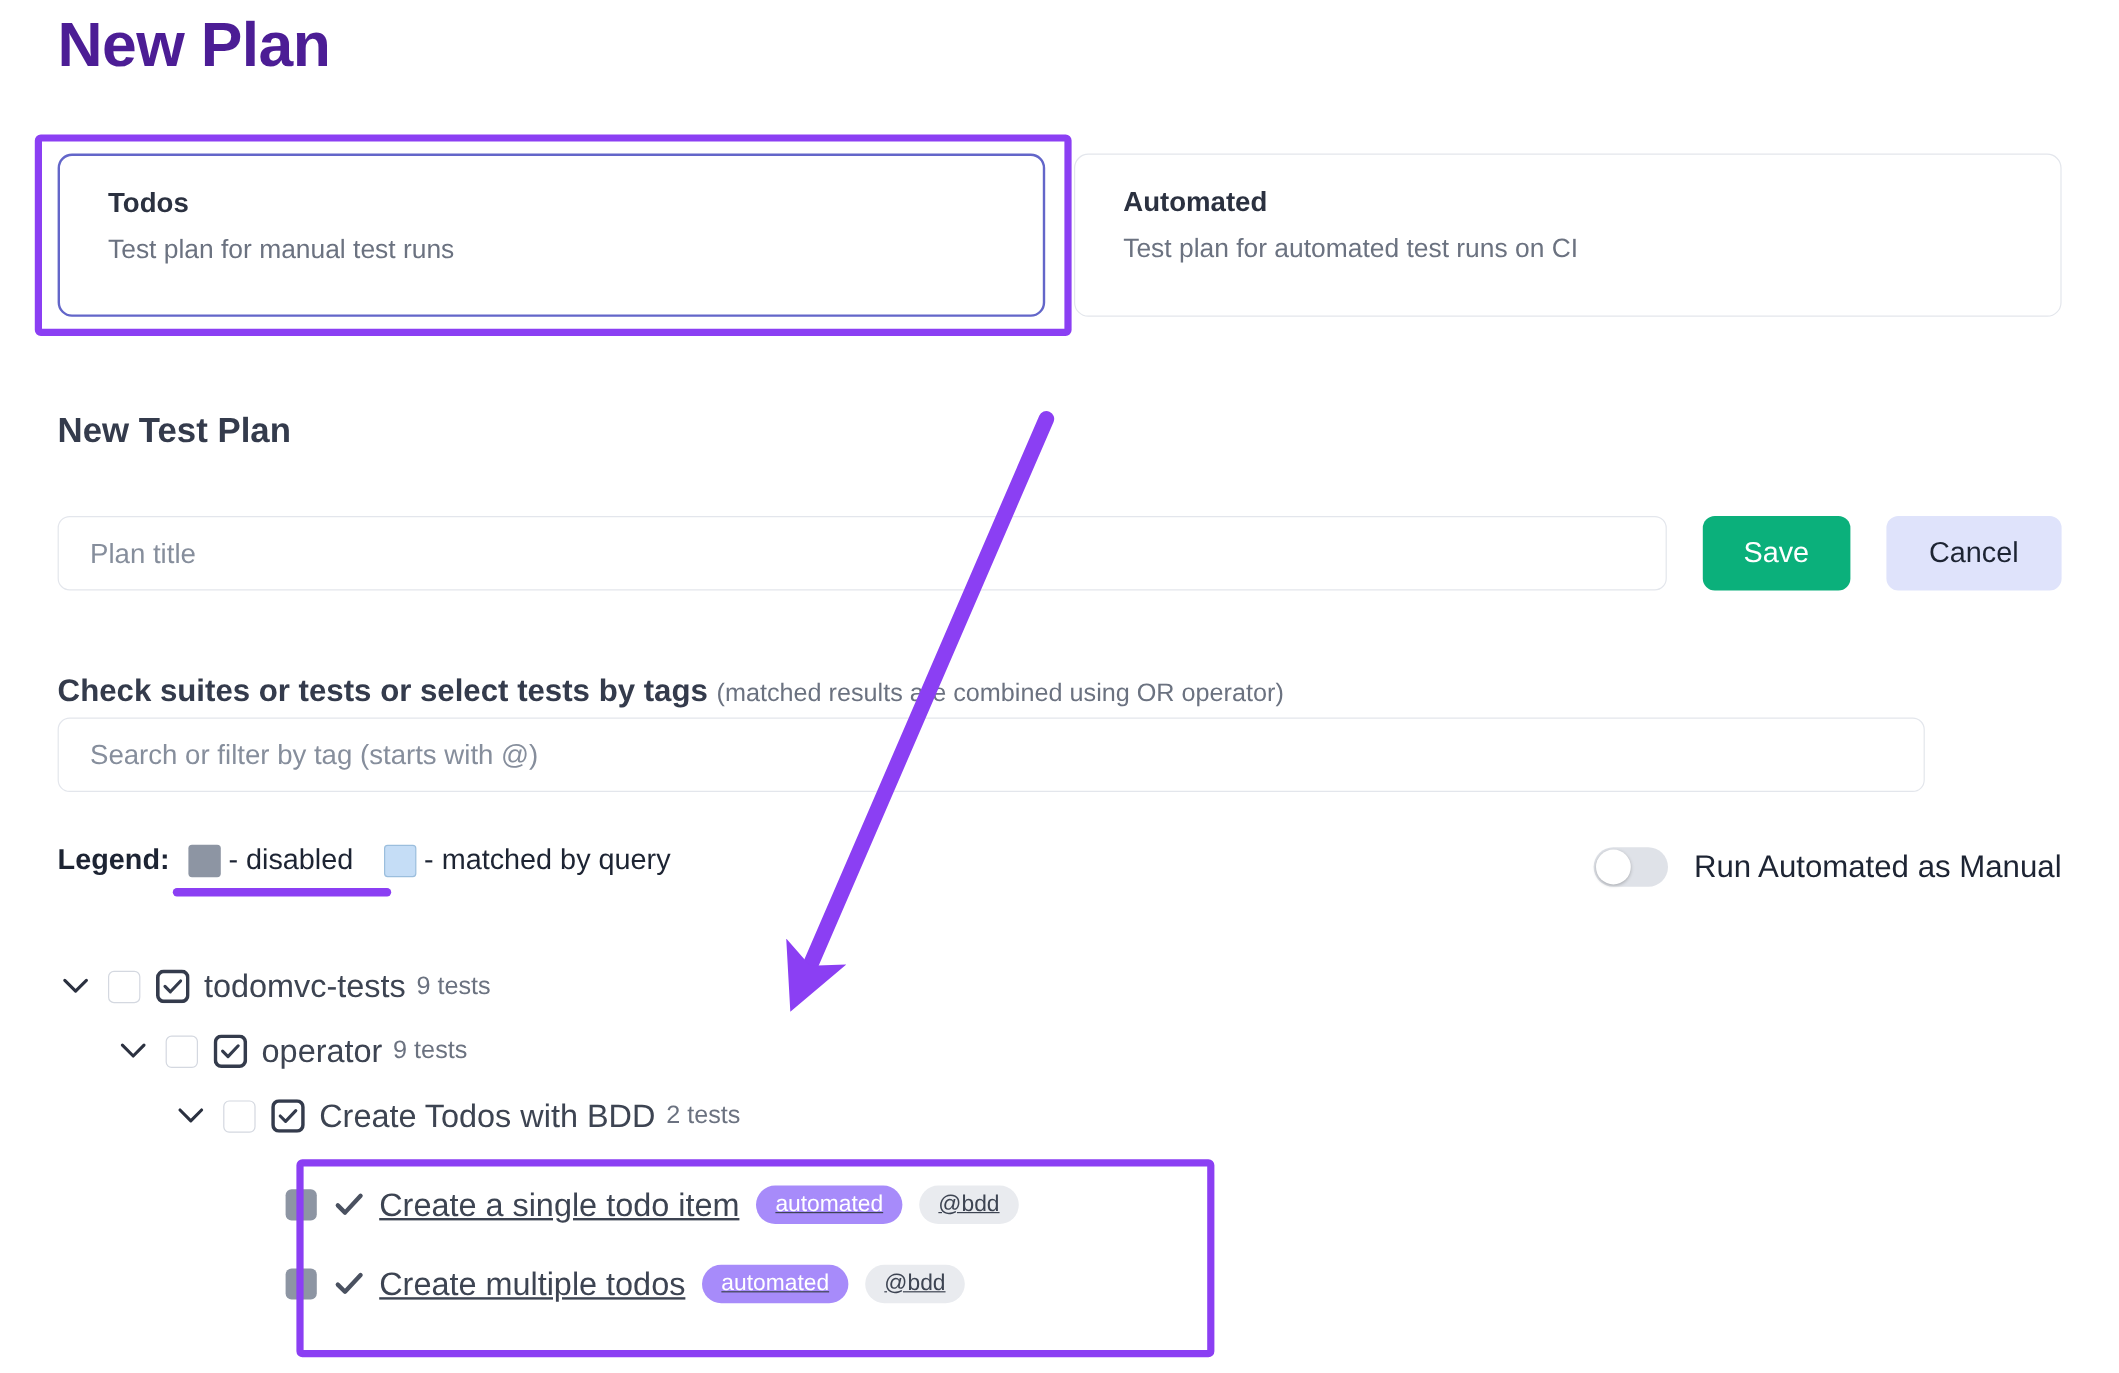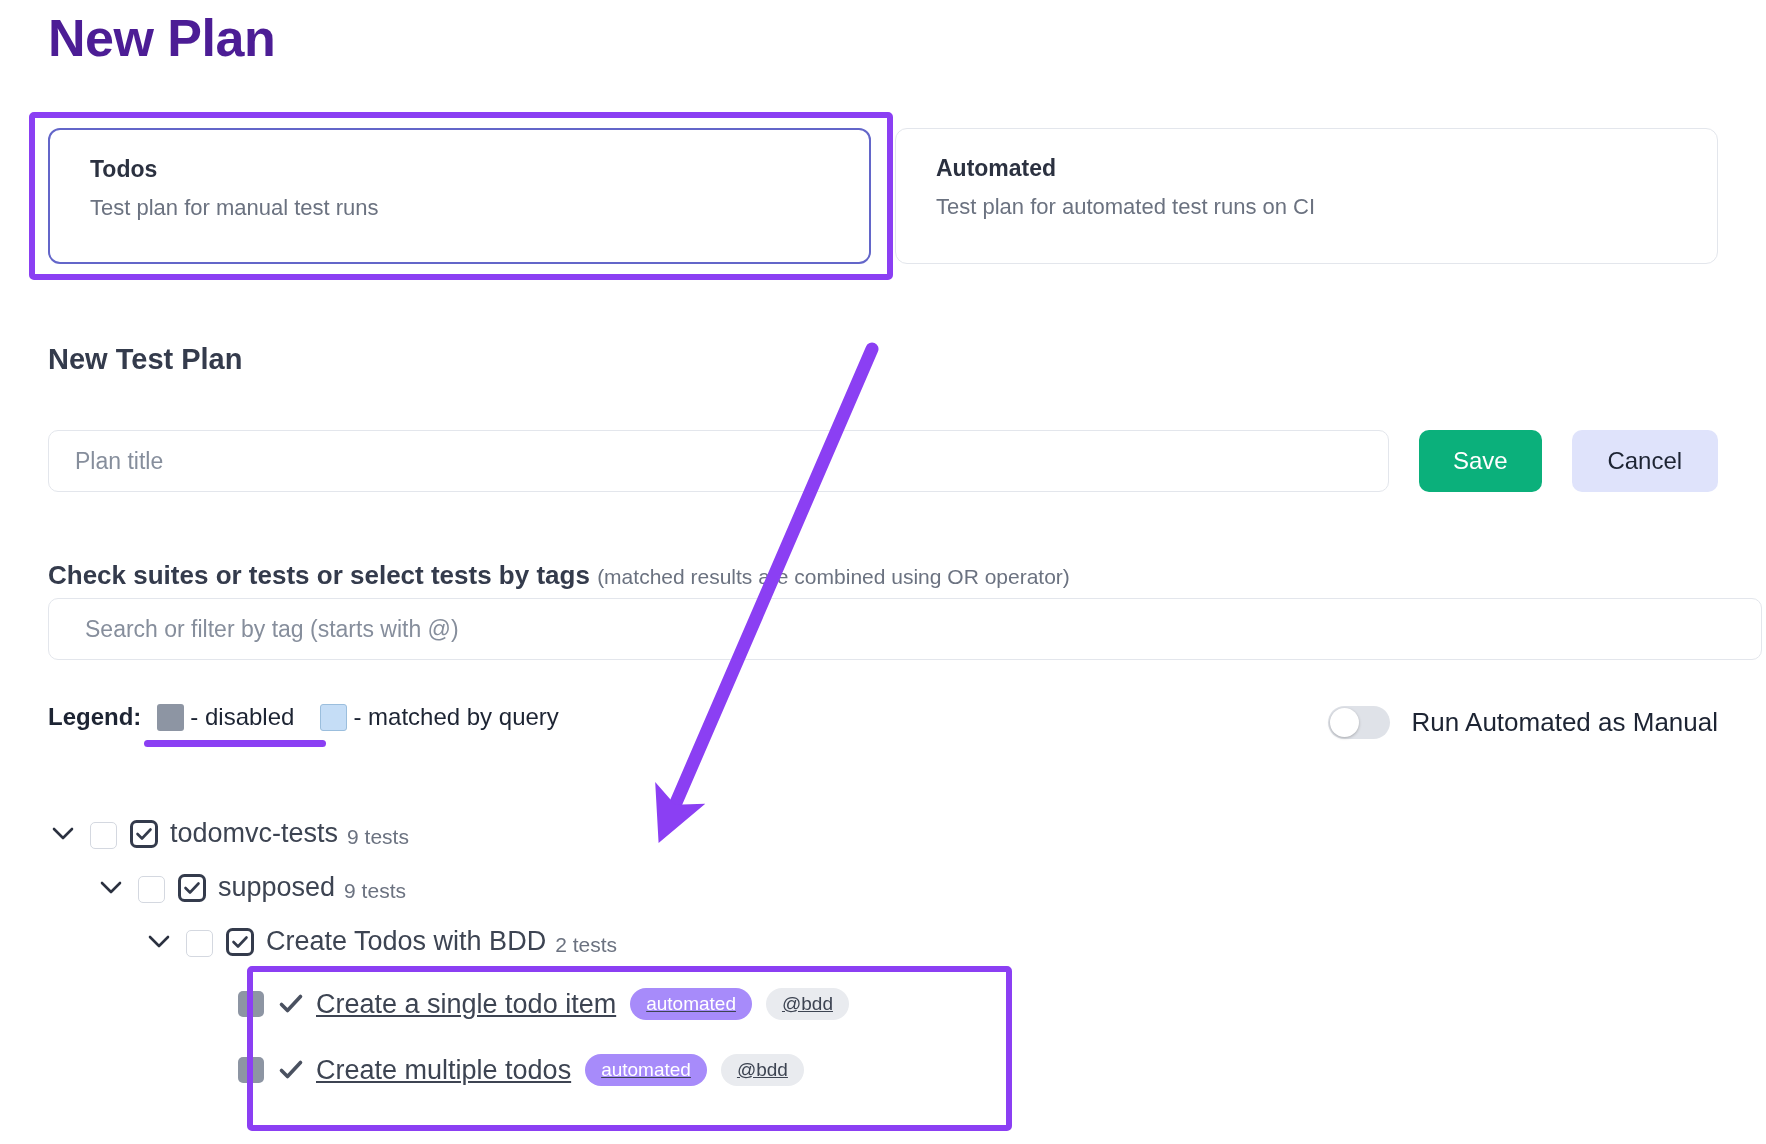--- a/index.html
+++ b/index.html
@@ -124,29 +124,29 @@
     white-space: nowrap;
   }
   .tags-label .hint {
     font-size: 21px;
     font-weight: 400;
     color: #6b7280;
   }
   .tag-search {
     position: absolute;
     left: 48px; top: 598px;
-    width: 1714px;
+    width: 1556px;
     height: 62px;
     border: 1px solid #e3e6ec;
     border-radius: 10px;
     background: #fff;
     font-size: 23px;
     font-family: "Liberation Sans", sans-serif;
     color: #3d4452;
-    padding: 0 36px;
+    padding: 0 26px;
     outline: none;
   }
   .tag-search::placeholder { color: #868e9c; }
 
   
   .legend {
     position: absolute;
     left: 48px; top: 703px;
     display: flex;
     align-items: center;
@@ -187,21 +187,21 @@
     border-radius: 50%;
     background: #ffffff;
     box-shadow: 0 1px 3px rgba(0,0,0,.25);
   }
   .toggle-label { font-size: 26px; color: #1d2433; white-space: nowrap; }
 
   
   .tree { position: absolute; left: 48px; top: 795px; width: 1400px; }
   .tree-row {
     display: flex;
-    align-items: flex-end;
+    align-items: center;
     height: 54px;
     gap: 0;
   }
   .indent-1 { padding-left: 0px; }
   .indent-2 { padding-left: 48px; }
   .indent-3 { padding-left: 96px; }
   .indent-4 { padding-left: 190px; }
 
   .chevron {
     width: 30px; height: 30px;
@@ -375,21 +375,21 @@
             <path d="M2 2 L11 11 L20 2" stroke="#2b3140" stroke-width="2.6" fill="none" stroke-linecap="round" stroke-linejoin="round"></path>
           </svg>
       </span>
       <span class="cbox"></span>
       <span class="suite-badge">
         <svg width="28" height="28" viewBox="0 0 28 28">
           <rect x="1.5" y="1.5" width="25" height="25" rx="5" fill="none" stroke="#343b4c" stroke-width="3"></rect>
           <path d="M7.5 14 L12 18.5 L20.5 9.5" stroke="#343b4c" stroke-width="2.6" fill="none" stroke-linecap="round" stroke-linejoin="round"></path>
         </svg>
       </span>
-      <span class="node-label">supposed</span>
+      <span class="node-label">operator</span>
       <span class="node-count">9 tests</span>
     </div>
 
     <div class="tree-row indent-3">
       <span class="chevron">
         <svg width="22" height="14" viewBox="0 0 22 14">
             <path d="M2 2 L11 11 L20 2" stroke="#2b3140" stroke-width="2.6" fill="none" stroke-linecap="round" stroke-linejoin="round"></path>
           </svg>
       </span>
       <span class="cbox"></span>

